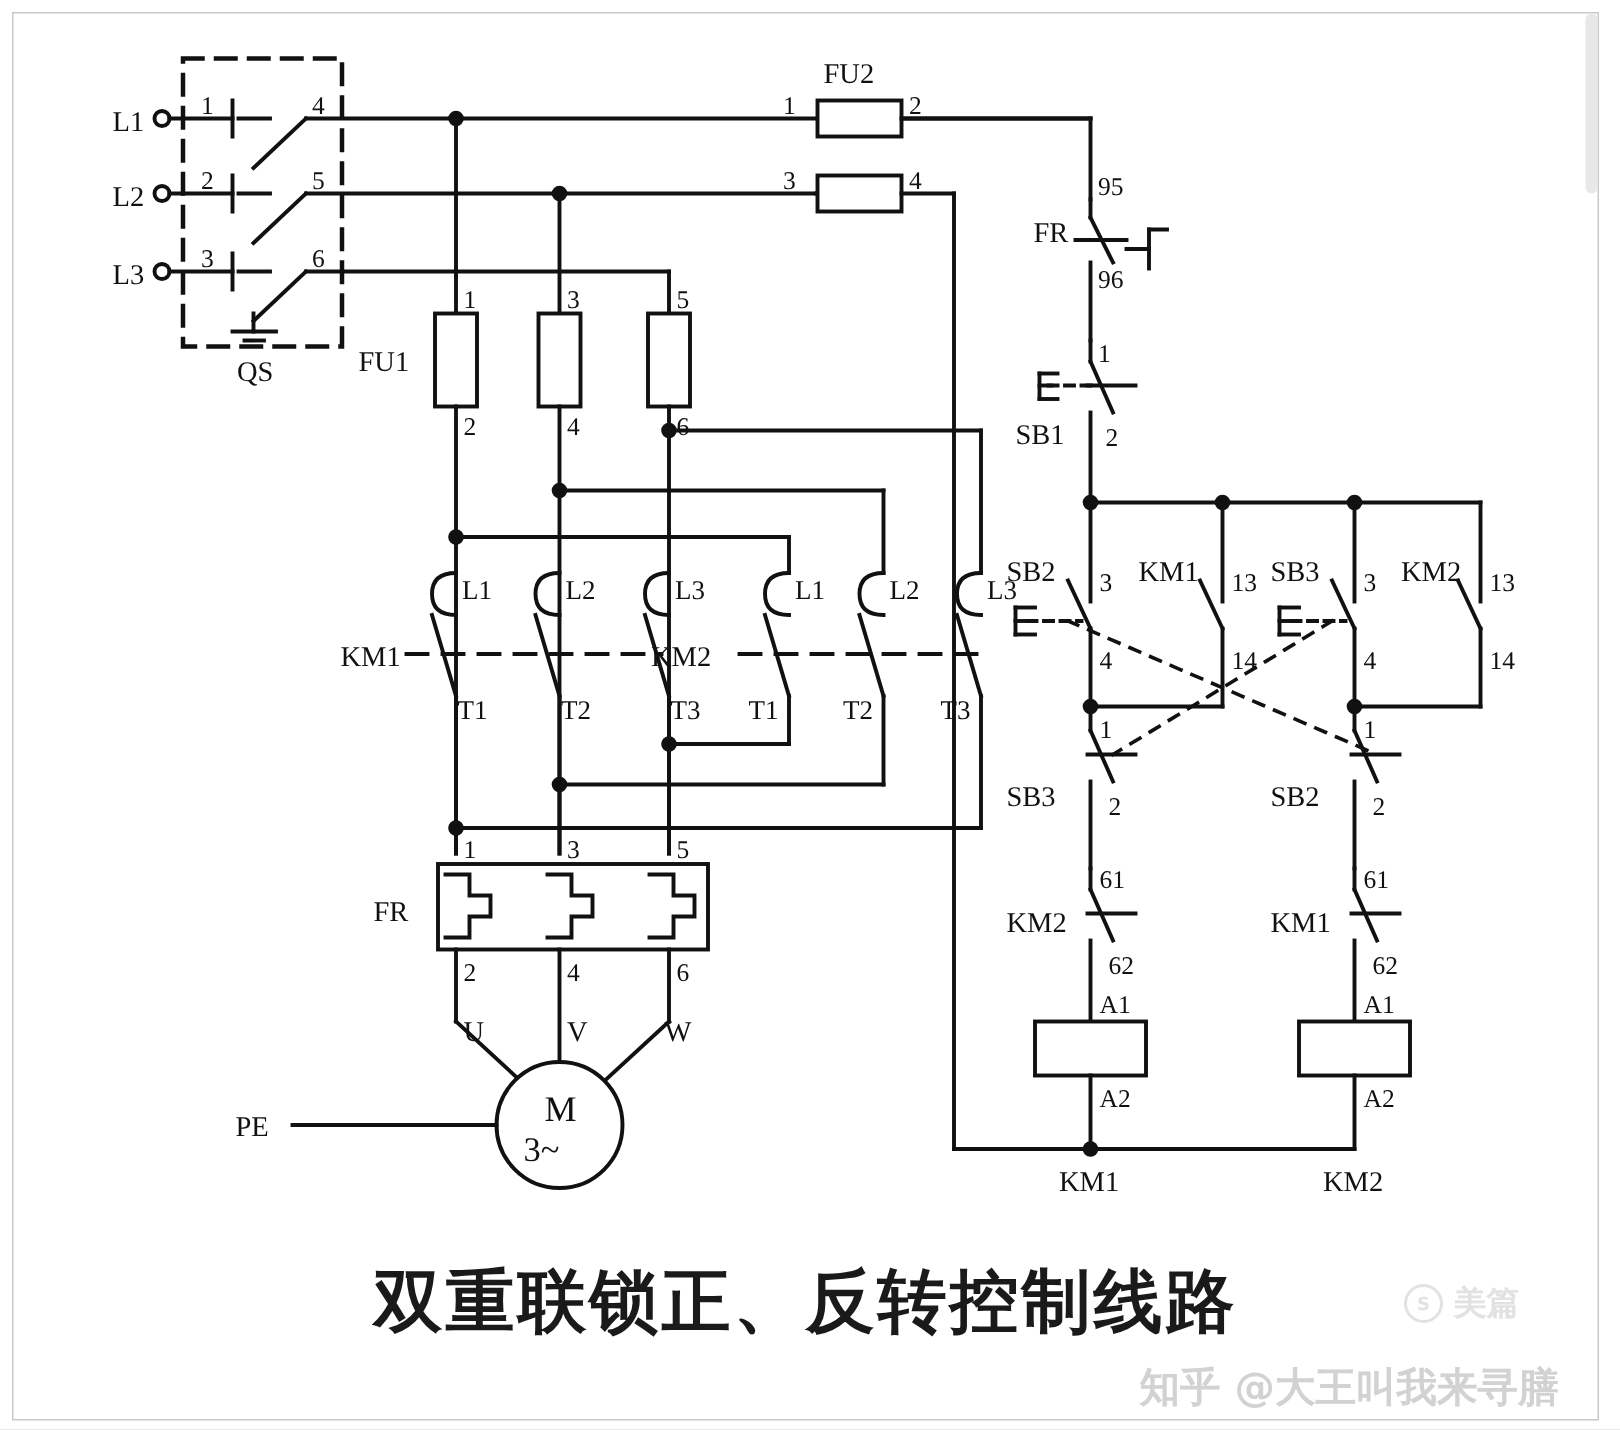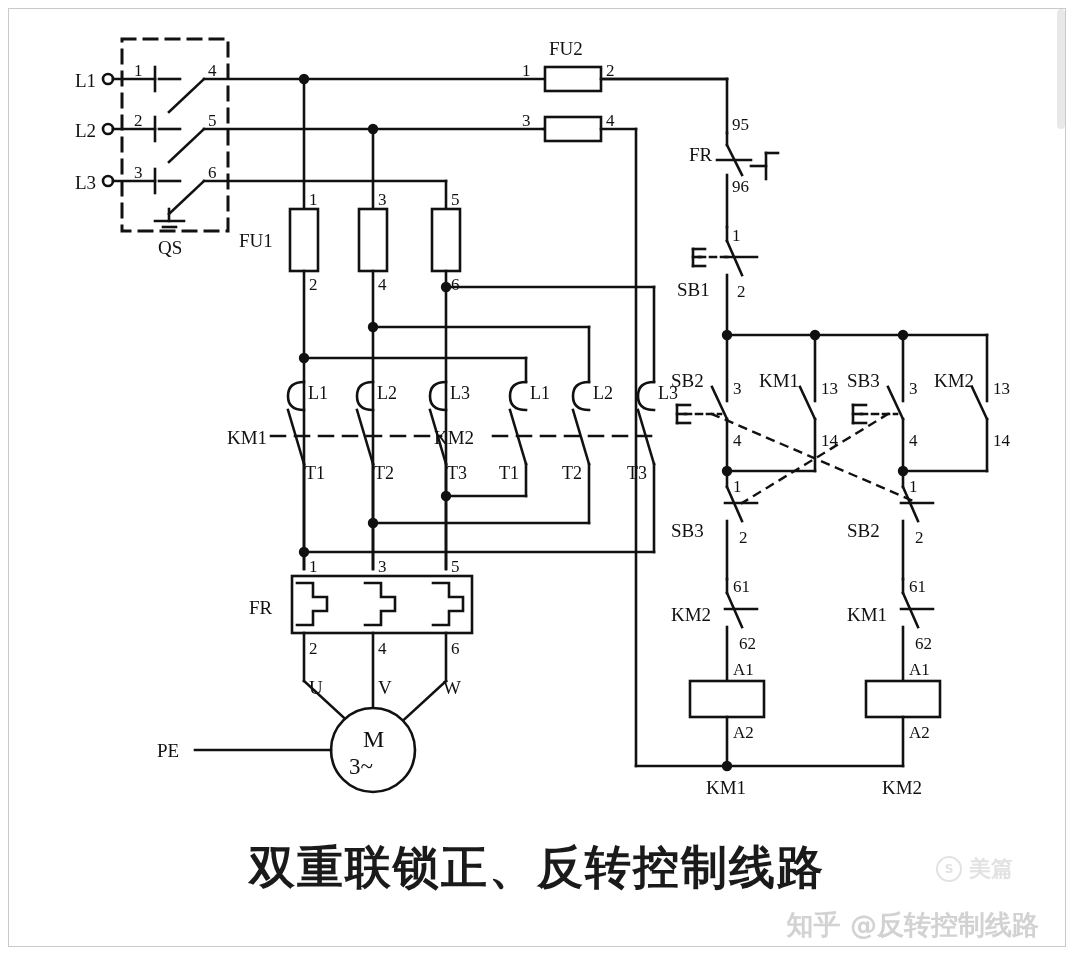--- a/index.html
+++ b/index.html
@@ -400,15 +400,15 @@
       </g>
     </svg>
 
     <div class="title-cn">双重联锁正、反转控制线路</div>
 
     <div class="wm-meipian">
       <span class="ring">S</span>
       <span>美篇</span>
     </div>
 
-    <div class="wm-zhihu">知乎 @反转控制线路</div>
+    <div class="wm-zhihu">知乎 @大王叫我来寻膳</div>
   </div>
 </div>
 
 </body></html>

